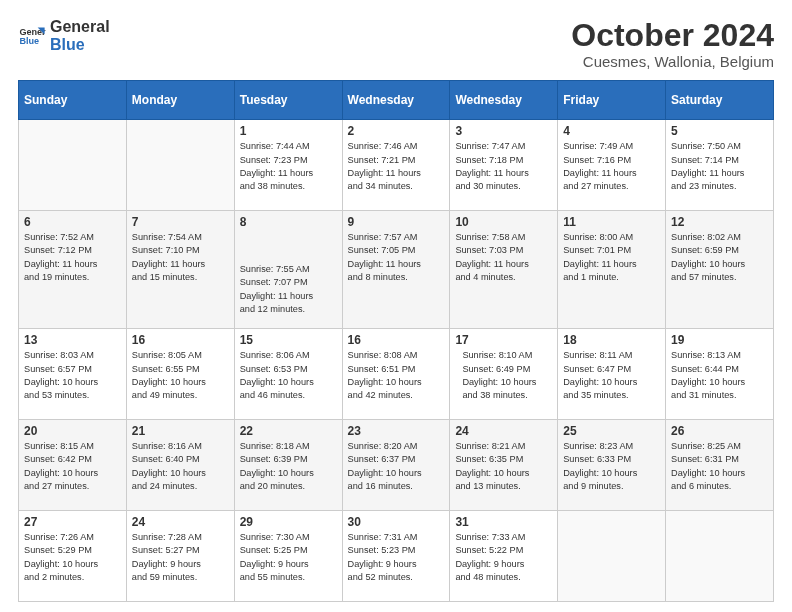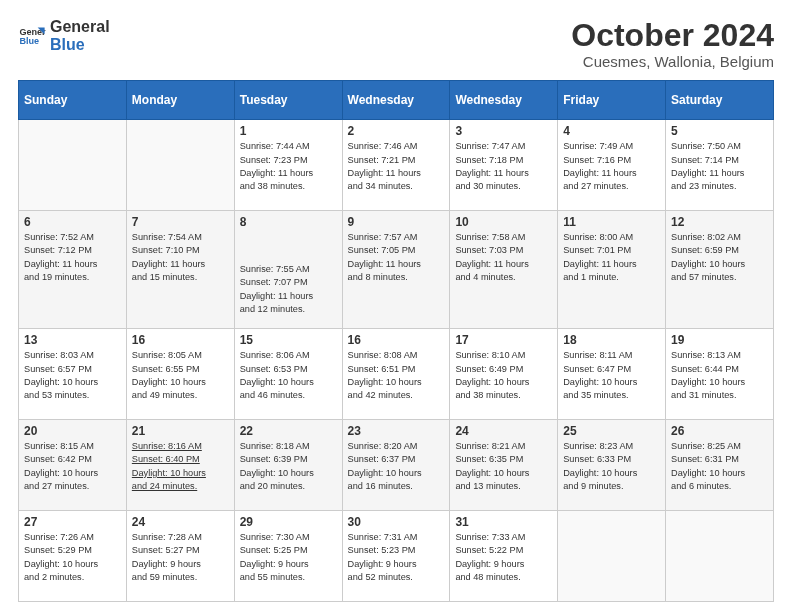--- a/index.html
+++ b/index.html
@@ -248,21 +248,21 @@
           </td>
           <td>
             <span class="day-num">16</span>
             <div class="day-detail" style="white-space: pre-line;">Sunrise: 8:08 AM
 Sunset: 6:51 PM
 Daylight: 10 hours
 and 42 minutes.</div>
           </td>
           <td>
             <span class="day-num">17</span>
-            <div class="day-detail" style="white-space: pre-line;">Sunrise: 8:10 AM
+            <div class="day-detail" style="white-space: pre-line; margin-left: 7px;">Sunrise: 8:10 AM
 Sunset: 6:49 PM
 Daylight: 10 hours
 and 38 minutes.</div>
           </td>
           <td>
             <span class="day-num">18</span>
             <div class="day-detail" style="white-space: pre-line;">Sunrise: 8:11 AM
 Sunset: 6:47 PM
 Daylight: 10 hours
 and 35 minutes.</div>
@@ -278,21 +278,21 @@
         <tr class="row-even">
           <td>
             <span class="day-num">20</span>
             <div class="day-detail" style="white-space: pre-line;">Sunrise: 8:15 AM
 Sunset: 6:42 PM
 Daylight: 10 hours
 and 27 minutes.</div>
           </td>
           <td>
             <span class="day-num">21</span>
-            <div class="day-detail" style="white-space: pre-line; text-decoration: underline;">Sunrise: 8:16 AM
+            <div class="day-detail" style="white-space: pre-line;">Sunrise: 8:16 AM
 Sunset: 6:40 PM
 Daylight: 10 hours
 and 24 minutes.</div>
           </td>
           <td>
             <span class="day-num">22</span>
             <div class="day-detail" style="white-space: pre-line;">Sunrise: 8:18 AM
 Sunset: 6:39 PM
 Daylight: 10 hours
 and 20 minutes.</div>

